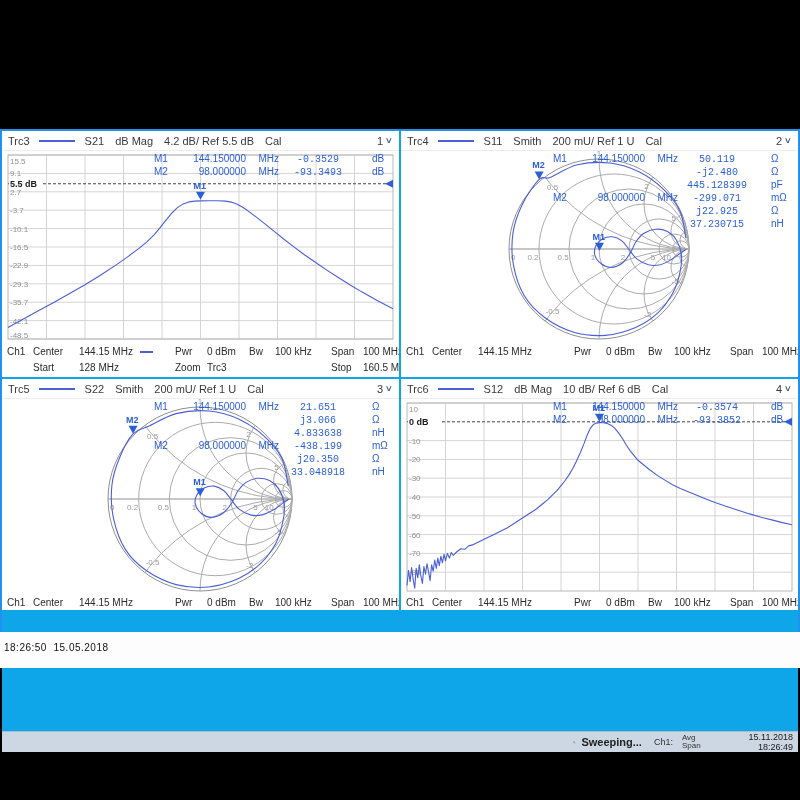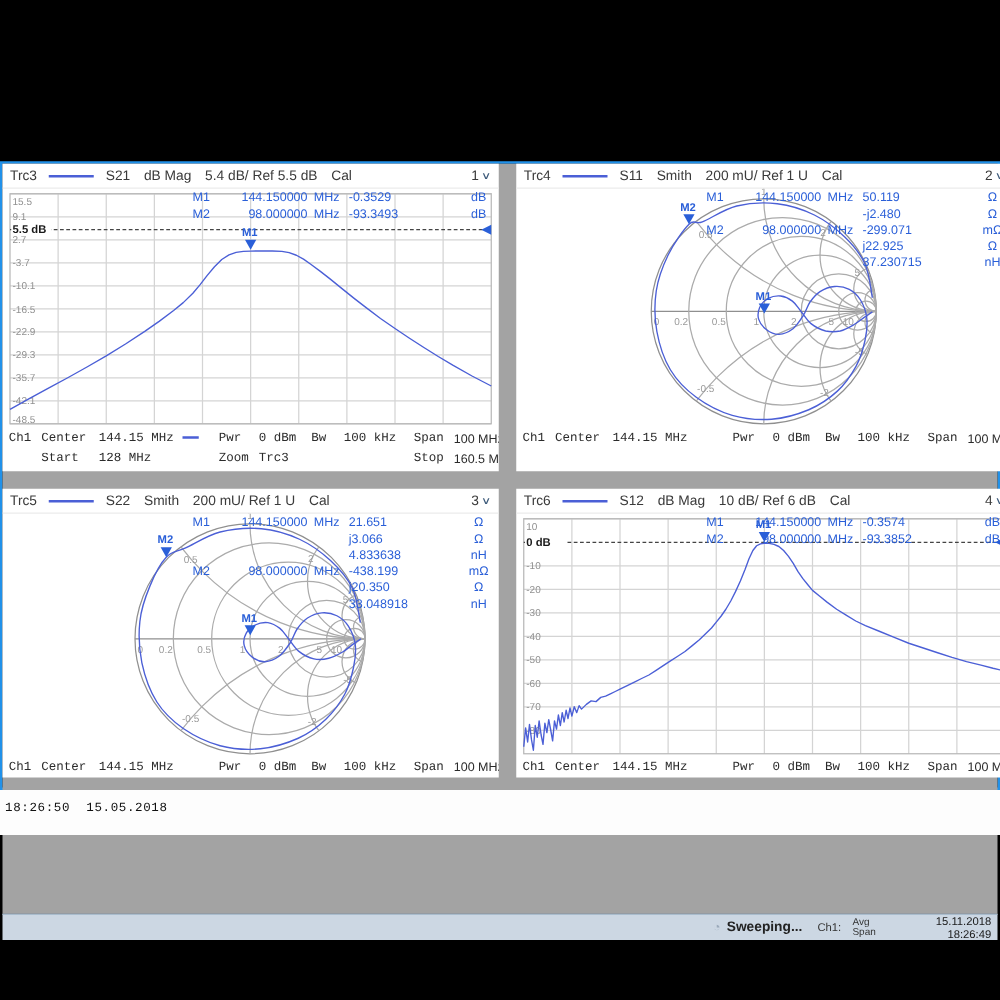--- a/index.html
+++ b/index.html
@@ -1,65 +1,65 @@
 <!DOCTYPE html>
 <html><head>
 <meta charset="utf-8">
 <style>
   html,body{margin:0;padding:0;}
   body{width:800px;height:800px;background:#000;position:relative;
        font-family:"Liberation Sans",sans-serif;overflow:hidden;}
   .vna{position:absolute;top:129px;left:0;width:796px;height:499px;
        border:2px solid #2191e9;background:#fff;}
   .panels{display:grid;grid-template-columns:397px 397px;grid-template-rows:246px 231px;
-          gap:14px;background:#a3a3a3;width:796px;height:600px;}
+          gap:2px;background:#0ea5e9;width:796px;height:600px;}
   .panel{background:#fff;display:flex;flex-direction:column;overflow:hidden;}
   .phead{flex:0 0 19px;display:flex;align-items:center;padding:0 7px 0 6px;
          font-size:11px;color:#3a3a3a;white-space:pre;border-bottom:1px solid #ececec;}
   .phead .ph-sp{margin-right:11px;}
   .ph-line{width:36px;height:2px;background:#4b5fd6;margin:0 10px 0 9px;flex:0 0 auto;}
   .ph-win{margin-left:auto;margin-right:3px;}
   .ph-chev{font-size:8px;color:#3d5a7a;transform:scaleX(1.4);}
   .pplot{position:relative;flex:1;}
   .pplot svg{position:absolute;left:0;top:0;}
   .readout{position:absolute;top:2px;right:5px;color:#2a5fd8;font-size:10px;z-index:3;}
   .rline{display:flex;height:13px;align-items:baseline;white-space:pre;}
   .rname{width:22px;text-align:left;}
   .rfreq{width:70px;text-align:right;}
-  .runit{width:28px;text-align:left;padding-left:5px;}
-  .rval{width:78px;text-align:left;}
-  .rvu{width:22px;text-align:center;padding-left:15px;}
+  .runit{width:28px;text-align:right;padding-left:5px;}
+  .rval{width:78px;text-align:center;font-family:Liberation Mono, monospace;}
+  .rvu{width:22px;text-align:left;padding-left:15px;}
   .pfoot{font-size:10px;color:#2b2b2b;padding:1px 2px 0 5px;}
   .pfoot-top{flex:0 0 34px;}
   .pfoot-bot{flex:0 0 16px;}
   .frow{display:flex;height:16px;align-items:center;white-space:pre;}
-  .fc{flex:0 0 auto;overflow:hidden;font-family:Liberation Mono, monospace;}
+  .fc{flex:0 0 auto;overflow:hidden;}
   .fc-last{flex:1;text-align:right;padding-right:4px;}
   .zdash{display:inline-block;width:13px;height:2px;background:#4b5fd6;
          margin-left:7px;vertical-align:middle;}
   .statusbar{height:20px;background:#ccd7e3;border-top:1px solid #a9bccd;
              display:flex;align-items:center;color:#222;}
   .sb-spacer{flex:1;}
   .sb-icon{font-size:10px;color:#9aa9ba;margin-right:5px;}
   .sb-sweep{font-weight:bold;font-size:11px;color:#222;}
   .sb-ch{font-size:9px;margin-left:12px;color:#333;}
   .sb-avg{font-size:8px;line-height:8px;color:#333;margin-left:9px;}
   .sb-date{margin-left:48px;margin-right:5px;text-align:right;
            font-size:9px;line-height:10px;color:#1a1a1a;}
   .desktop-strip{position:absolute;top:632px;left:0;width:800px;height:36px;background:#fdfdfd;}
   .desktop-ts{position:absolute;left:4px;top:10px;color:#111;font-size:10px;
-              font-family:Liberation Mono, monospace;white-space:pre;letter-spacing:.5px;}
+              font-family:Liberation Sans, sans-serif;white-space:pre;letter-spacing:.5px;}
 </style>
 </head>
 <body>
 
 <div class="vna">
   <div class="panels">
     <div class="panel" id="panel0">
-        <div class="phead"><span>Trc3</span><div class="ph-line"></div><span class="ph-sp">S21</span><span class="ph-sp">dB Mag</span><span class="ph-sp">5.4 dB/ Ref 5.5 dB</span><span class="ph-sp">Cal</span><span class="ph-win">1</span><span class="ph-chev">∨</span></div>
+        <div class="phead"><span>Trc3</span><div class="ph-line"></div><span class="ph-sp">S21</span><span class="ph-sp">dB Mag</span><span class="ph-sp">4.2 dB/ Ref 5.5 dB</span><span class="ph-sp">Cal</span><span class="ph-win">1</span><span class="ph-chev">∨</span></div>
         <div class="pplot">
           <svg width="397" height="192">
             <g stroke="#d4d4d4" stroke-width="1">
               <line x1="44.5" y1="4" x2="44.5" y2="188"></line>
               <line x1="83" y1="4" x2="83" y2="188"></line>
               <line x1="121.5" y1="4" x2="121.5" y2="188"></line>
               <line x1="160" y1="4" x2="160" y2="188"></line>
               <line x1="198.5" y1="4" x2="198.5" y2="188"></line>
               <line x1="237" y1="4" x2="237" y2="188"></line>
               <line x1="275.5" y1="4" x2="275.5" y2="188"></line>
@@ -159,20 +159,21 @@
               <text x="191.45" y="88.8" fill="#2a5fd8" font-size="9" font-weight="600" font-family="&quot;Liberation Sans&quot;,sans-serif">M1</text>
             </g>
             <g>
               <polygon points="138.15,28.429999999999993 133.65,20.429999999999993 142.65,20.429999999999993" fill="#2a5fd8"></polygon>
               <text x="131.15" y="17.429999999999993" fill="#2a5fd8" font-size="9" font-weight="600" font-family="&quot;Liberation Sans&quot;,sans-serif">M2</text>
             </g>
           </svg>
           <div class="readout">
             <div class="rline"><span class="rname">M1</span><span class="rfreq">144.150000</span><span class="runit">MHz</span><span class="rval">50.119</span><span class="rvu">Ω</span></div>
             <div class="rline"><span class="rname"></span><span class="rfreq"></span><span class="runit"></span><span class="rval">-j2.480</span><span class="rvu">Ω</span></div>
+            <div class="rline"><span class="rname"></span><span class="rfreq"></span><span class="runit"></span><span class="rval">445.128399</span><span class="rvu">pF</span></div>
             <div class="rline"><span class="rname">M2</span><span class="rfreq">98.000000</span><span class="runit">MHz</span><span class="rval">-299.071</span><span class="rvu">mΩ</span></div>
             <div class="rline"><span class="rname"></span><span class="rfreq"></span><span class="runit"></span><span class="rval">j22.925</span><span class="rvu">Ω</span></div>
             <div class="rline"><span class="rname"></span><span class="rfreq"></span><span class="runit"></span><span class="rval">37.230715</span><span class="rvu">nH</span></div>
           </div>
         </div>
         <div class="pfoot pfoot-top">
           <div class="frow"><span class="fc" style="width: 26px;">Ch1</span><span class="fc" style="width: 46px;">Center</span><span class="fc" style="width: 96px;">144.15 MHz</span><span class="fc" style="width: 32px;">Pwr</span><span class="fc" style="width: 42px;">0 dBm</span><span class="fc" style="width: 26px;">Bw</span><span class="fc" style="width: 56px;">100 kHz</span><span class="fc" style="width: 32px;">Span</span><span class="fc-last">100 MHz</span></div>
         </div>
       </div>
     <div class="panel" id="panel2">

